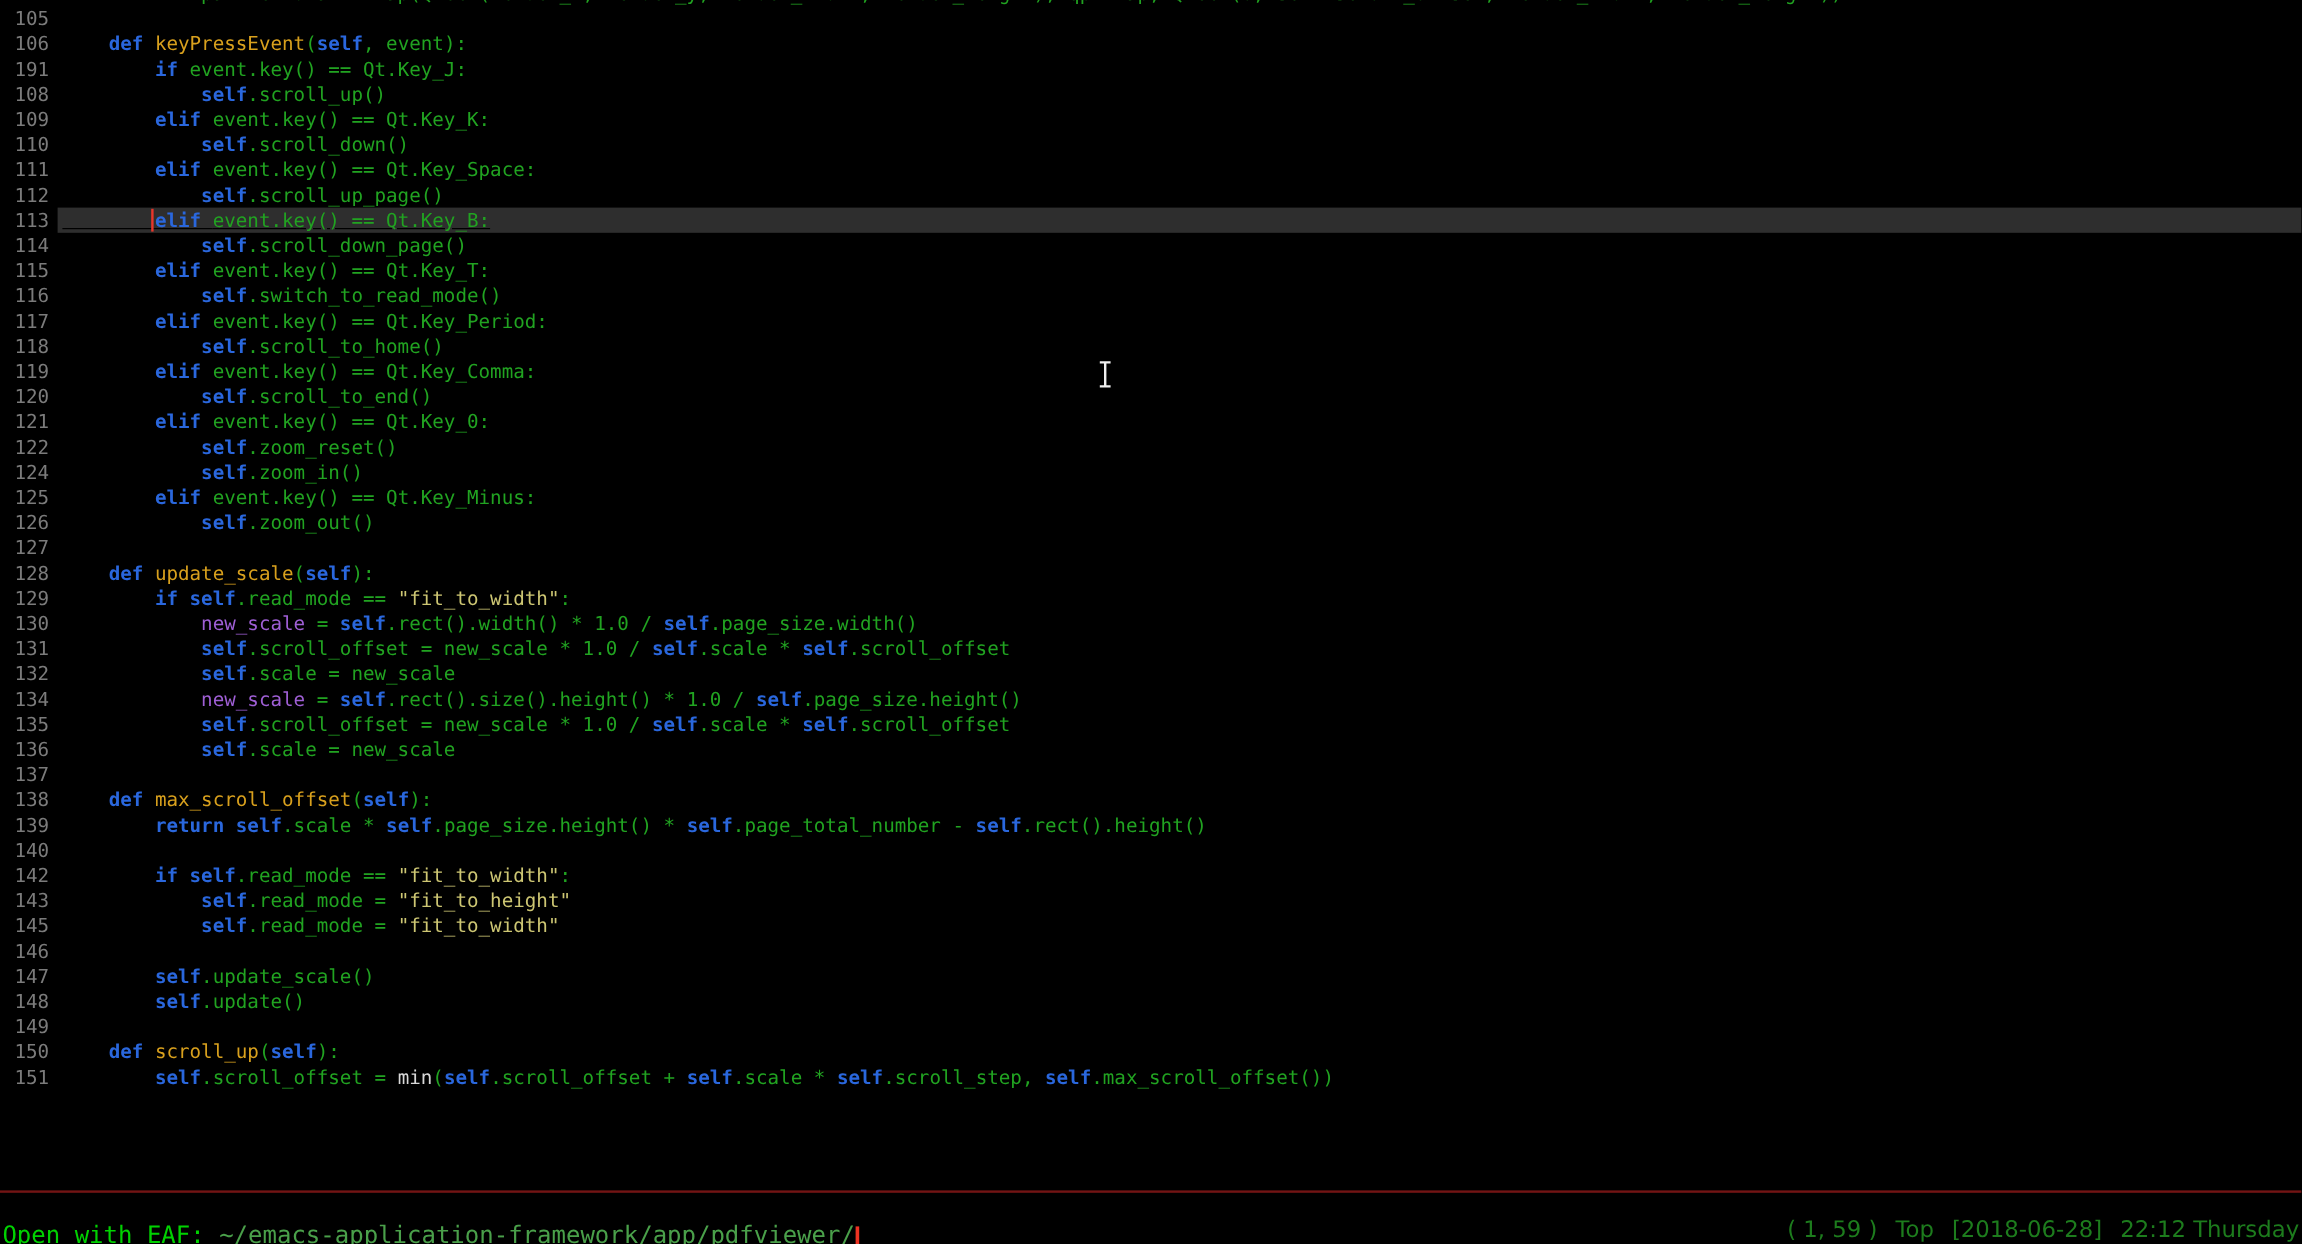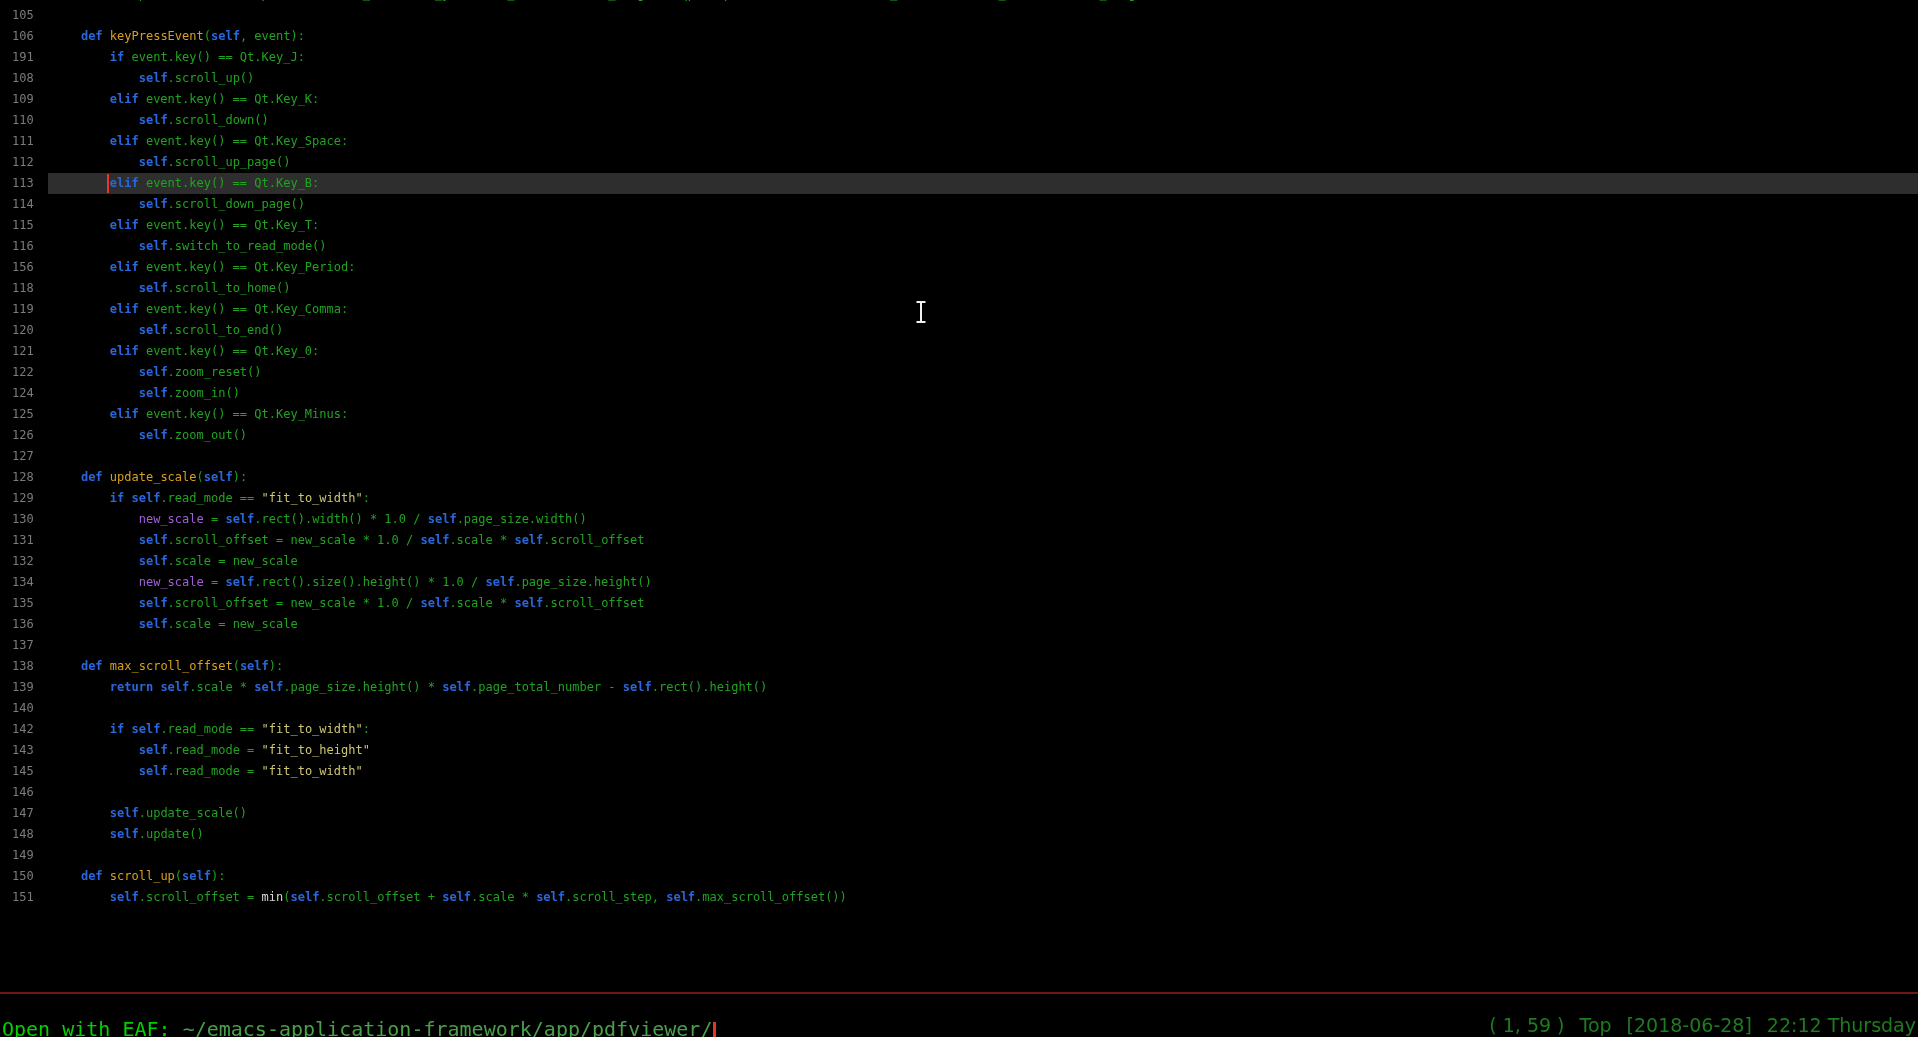--- a/index.html
+++ b/index.html
@@ -9,34 +9,35 @@
     overflow:hidden;
     position:relative;
     font-family:"DejaVu Sans Mono", monospace;
   }
   .code-area {
     position:absolute; left:0; top:-16px; right:0;
   }
   .code-line {
     display:flex;
     height:21px; line-height:21px;
-    font-size:12px;
+    font-size:16px;
     white-space:pre;
     position:relative;
   }
   .gutter {
     flex:none;
     width:48px; padding-left:12px; box-sizing:border-box;
     color:var(--c-n);
   }
   .code {
     flex:1;
     padding-left:4px;
     position:relative;
     white-space:pre;
+    text-decoration:underline;
   }
   .current .code { background:var(--c-hl); }
   .tk-k { color:var(--c-k); font-weight:bold; }
   .tk-f { color:var(--c-f); }
   .tk-s { color:var(--c-s); }
   .tk-v { color:var(--c-v); }
   .tk-b { color:var(--c-b); }
   .tk-d { color:var(--c-d); }
   .caret {
     position:absolute; top:1px;
@@ -88,21 +89,21 @@
     <div class="code-line"><span class="gutter">191</span><span class="code"><span class="tk-d">        </span><span class="tk-k">if </span><span class="tk-d">event.key() == Qt.Key_J:</span></span></div>
     <div class="code-line"><span class="gutter">108</span><span class="code"><span class="tk-d">            </span><span class="tk-k">self</span><span class="tk-d">.scroll_up()</span></span></div>
     <div class="code-line"><span class="gutter">109</span><span class="code"><span class="tk-d">        </span><span class="tk-k">elif </span><span class="tk-d">event.key() == Qt.Key_K:</span></span></div>
     <div class="code-line"><span class="gutter">110</span><span class="code"><span class="tk-d">            </span><span class="tk-k">self</span><span class="tk-d">.scroll_down()</span></span></div>
     <div class="code-line"><span class="gutter">111</span><span class="code"><span class="tk-d">        </span><span class="tk-k">elif </span><span class="tk-d">event.key() == Qt.Key_Space:</span></span></div>
     <div class="code-line"><span class="gutter">112</span><span class="code"><span class="tk-d">            </span><span class="tk-k">self</span><span class="tk-d">.scroll_up_page()</span></span></div>
     <div class="code-line current"><span class="gutter">113</span><span class="code"><span class="tk-d">        </span><span class="tk-k">elif </span><span class="tk-d">event.key() == Qt.Key_B:</span><span class="caret" style="left: calc(8ch + 1px);"></span></span></div>
     <div class="code-line"><span class="gutter">114</span><span class="code"><span class="tk-d">            </span><span class="tk-k">self</span><span class="tk-d">.scroll_down_page()</span></span></div>
     <div class="code-line"><span class="gutter">115</span><span class="code"><span class="tk-d">        </span><span class="tk-k">elif </span><span class="tk-d">event.key() == Qt.Key_T:</span></span></div>
     <div class="code-line"><span class="gutter">116</span><span class="code"><span class="tk-d">            </span><span class="tk-k">self</span><span class="tk-d">.switch_to_read_mode()</span></span></div>
-    <div class="code-line"><span class="gutter">156</span><span class="code"><span class="tk-d">        </span><span class="tk-k">elif </span><span class="tk-d">event.key() == Qt.Key_Period:</span></span></div>
+    <div class="code-line"><span class="gutter">117</span><span class="code"><span class="tk-d">        </span><span class="tk-k">elif </span><span class="tk-d">event.key() == Qt.Key_Period:</span></span></div>
     <div class="code-line"><span class="gutter">118</span><span class="code"><span class="tk-d">            </span><span class="tk-k">self</span><span class="tk-d">.scroll_to_home()</span></span></div>
     <div class="code-line"><span class="gutter">119</span><span class="code"><span class="tk-d">        </span><span class="tk-k">elif </span><span class="tk-d">event.key() == Qt.Key_Comma:</span></span></div>
     <div class="code-line"><span class="gutter">120</span><span class="code"><span class="tk-d">            </span><span class="tk-k">self</span><span class="tk-d">.scroll_to_end()</span></span></div>
     <div class="code-line"><span class="gutter">121</span><span class="code"><span class="tk-d">        </span><span class="tk-k">elif </span><span class="tk-d">event.key() == Qt.Key_0:</span></span></div>
     <div class="code-line"><span class="gutter">122</span><span class="code"><span class="tk-d">            </span><span class="tk-k">self</span><span class="tk-d">.zoom_reset()</span></span></div>
     <div class="code-line"><span class="gutter">124</span><span class="code"><span class="tk-d">            </span><span class="tk-k">self</span><span class="tk-d">.zoom_in()</span></span></div>
     <div class="code-line"><span class="gutter">125</span><span class="code"><span class="tk-d">        </span><span class="tk-k">elif </span><span class="tk-d">event.key() == Qt.Key_Minus:</span></span></div>
     <div class="code-line"><span class="gutter">126</span><span class="code"><span class="tk-d">            </span><span class="tk-k">self</span><span class="tk-d">.zoom_out()</span></span></div>
     <div class="code-line"><span class="gutter">127</span><span class="code"></span></div>
     <div class="code-line"><span class="gutter">128</span><span class="code"><span class="tk-d">    </span><span class="tk-k">def </span><span class="tk-f">update_scale</span><span class="tk-d">(</span><span class="tk-k">self</span><span class="tk-d">):</span></span></div>

